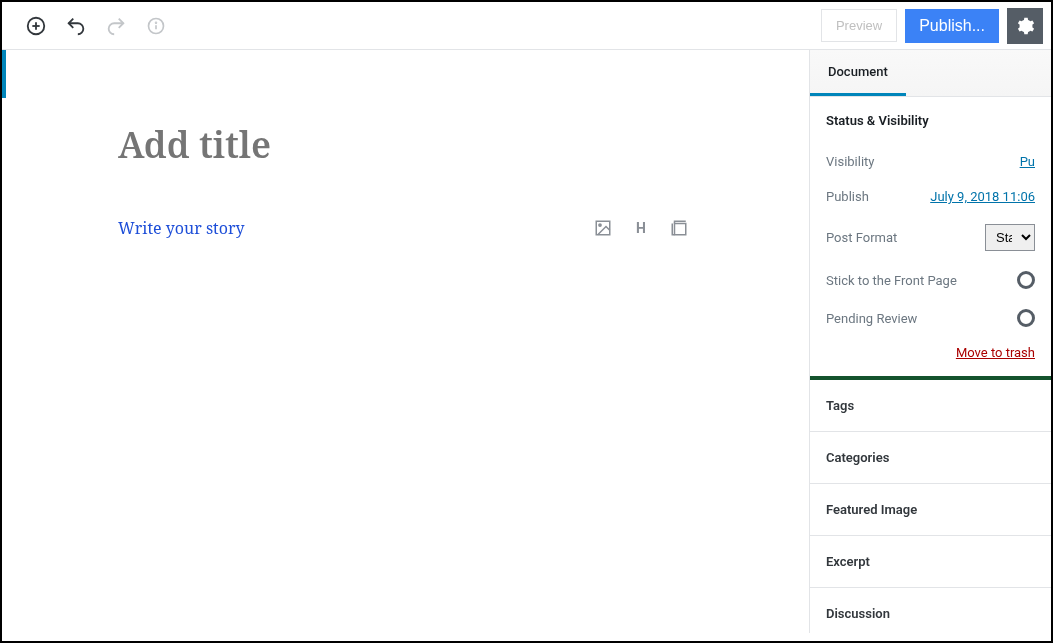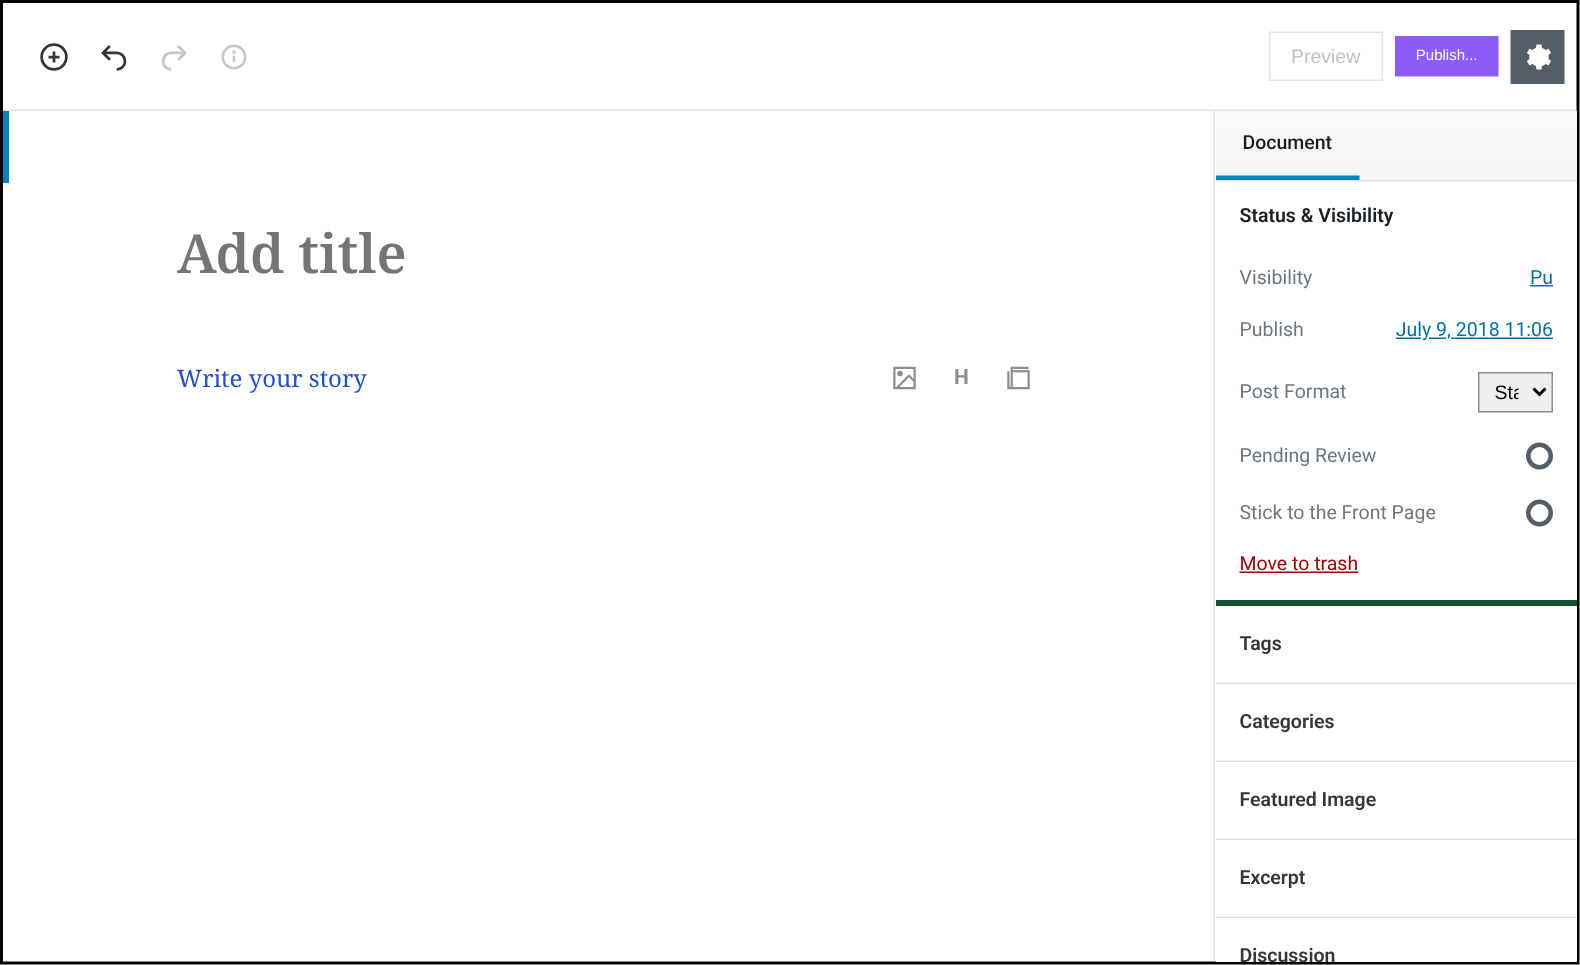--- a/index.html
+++ b/index.html
@@ -1,25 +1,25 @@
 <!DOCTYPE html>
 <html><head>
   <meta charset="utf-8">
   <style>
     * { margin: 0; padding: 0; box-sizing: border-box; }
     body { font-family: -apple-system, BlinkMacSystemFont, "Segoe UI", Roboto, sans-serif; font-size: 13px; color: #32373c; background: #fff; width: 1053px; height: 643px; overflow: hidden; border: 2px solid #000; position: relative; }
     
     
-    .top-toolbar { height: 72px; display: flex; align-items: center; justify-content: space-between; padding: 0 8px; border-bottom: 1px solid #e2e4e7; }
+    .top-toolbar { height: 48px; display: flex; align-items: center; justify-content: space-between; padding: 0 8px; border-bottom: 1px solid #e2e4e7; }
     .toolbar-left { display: flex; align-items: center; gap: 4px; padding-left: 8px; }
     .toolbar-right { display: flex; align-items: center; gap: 8px; }
     .icon-btn { width: 36px; height: 36px; display: flex; align-items: center; justify-content: center; background: transparent; border: none; cursor: pointer; color: #555d66; }
     .icon-btn.faded { opacity: 0.35; }
     .preview-btn { padding: 8px 14px; background: #fff; border: 1px solid #e2e4e7; color: #c0c0c0; cursor: pointer; font-size: 13px; }
-    .publish-btn { padding: 8px 14px; background: #8b5cf6; border: none; color: #fff; cursor: pointer; font-size: 10px; }
+    .publish-btn { padding: 8px 14px; background: #3b82f6; border: none; color: #fff; cursor: pointer; font-size: 16px; }
     .settings-btn { width: 36px; height: 36px; background: #555d66; border: none; display: flex; align-items: center; justify-content: center; cursor: pointer; }
     
     
     .main-area { display: flex; height: calc(643px - 60px); }
     .editor-col { flex: 1; padding: 70px 60px 0 116px; position: relative; }
     .admin-bar { position: absolute; left: 0; top: 0; width: 4px; height: 48px; background: #0085ba; }
     
     .title-input { font-family: Georgia, "Noto Serif", serif; font-size: 36px; font-weight: 600; color: #7e8993; border: none; outline: none; width: 100%; background: transparent; }
     
     .body-row { display: flex; align-items: center; justify-content: space-between; margin-top: 48px; padding-right: 60px; }
@@ -32,21 +32,21 @@
     .tabs { display: flex; border-bottom: 1px solid #e2e4e7; background: linear-gradient(#f9f9f9, #f5f5f5); }
     .tab { padding: 14px 18px; font-size: 13px; color: #6c7781; cursor: pointer; border-bottom: 3px solid transparent; }
     .tab.active { color: #191e23; border-bottom-color: #0085ba; font-weight: 500; }
     
     .panel { border-bottom: 4px solid #14532d; }
     .panel-head { padding: 16px 16px; font-weight: 600; font-size: 13px; color: #191e23; }
     .panel-row { display: flex; justify-content: space-between; align-items: center; padding: 10px 16px; font-size: 13px; color: #6c7781; }
     .panel-row .val-link { color: #0073aa; text-decoration: underline; cursor: pointer; }
     .panel-row select { border: 1px solid #8a8f96; padding: 4px 6px; font-size: 13px; width: 50px; }
     .radio-dot { width: 18px; height: 18px; border: 3px solid #555d66; border-radius: 50%; display: inline-block; }
-    .trash-link { display: block; padding: 8px 16px 16px; color: #a00; text-decoration: underline; font-size: 13px; cursor: pointer; }
+    .trash-link { display: block; text-align: right; padding: 8px 16px 16px; color: #a00; text-decoration: underline; font-size: 13px; cursor: pointer; }
     .collapsed-panel { padding: 18px 16px; font-weight: 600; font-size: 13px; border-bottom: 1px solid #e2e4e7; cursor: pointer; }
   </style>
 </head>
 <body>
 
 <div class="top-toolbar">
   <div class="toolbar-left">
     <button class="icon-btn">
       <svg width="22" height="22" viewBox="0 0 24 24" fill="none" stroke="#32373c" stroke-width="2">
           <circle cx="12" cy="12" r="9"></circle>
@@ -125,25 +125,25 @@
       </div>
       <div class="panel-row">
         <span>Publish</span>
         <span class="val-link">July 9, 2018 11:06</span>
       </div>
       <div class="panel-row">
         <span>Post Format</span>
         <select><option>Standard</option></select>
       </div>
       <div class="panel-row">
-        <span>Pending Review</span>
+        <span>Stick to the Front Page</span>
         <span class="radio-dot"></span>
       </div>
       <div class="panel-row">
-        <span>Stick to the Front Page</span>
+        <span>Pending Review</span>
         <span class="radio-dot"></span>
       </div>
       <a class="trash-link">Move to trash</a>
     </div>
 
     <div class="collapsed-panel">Tags</div>
     <div class="collapsed-panel">Categories</div>
     <div class="collapsed-panel">Featured Image</div>
     <div class="collapsed-panel">Excerpt</div>
     <div class="collapsed-panel">Discussion</div>

